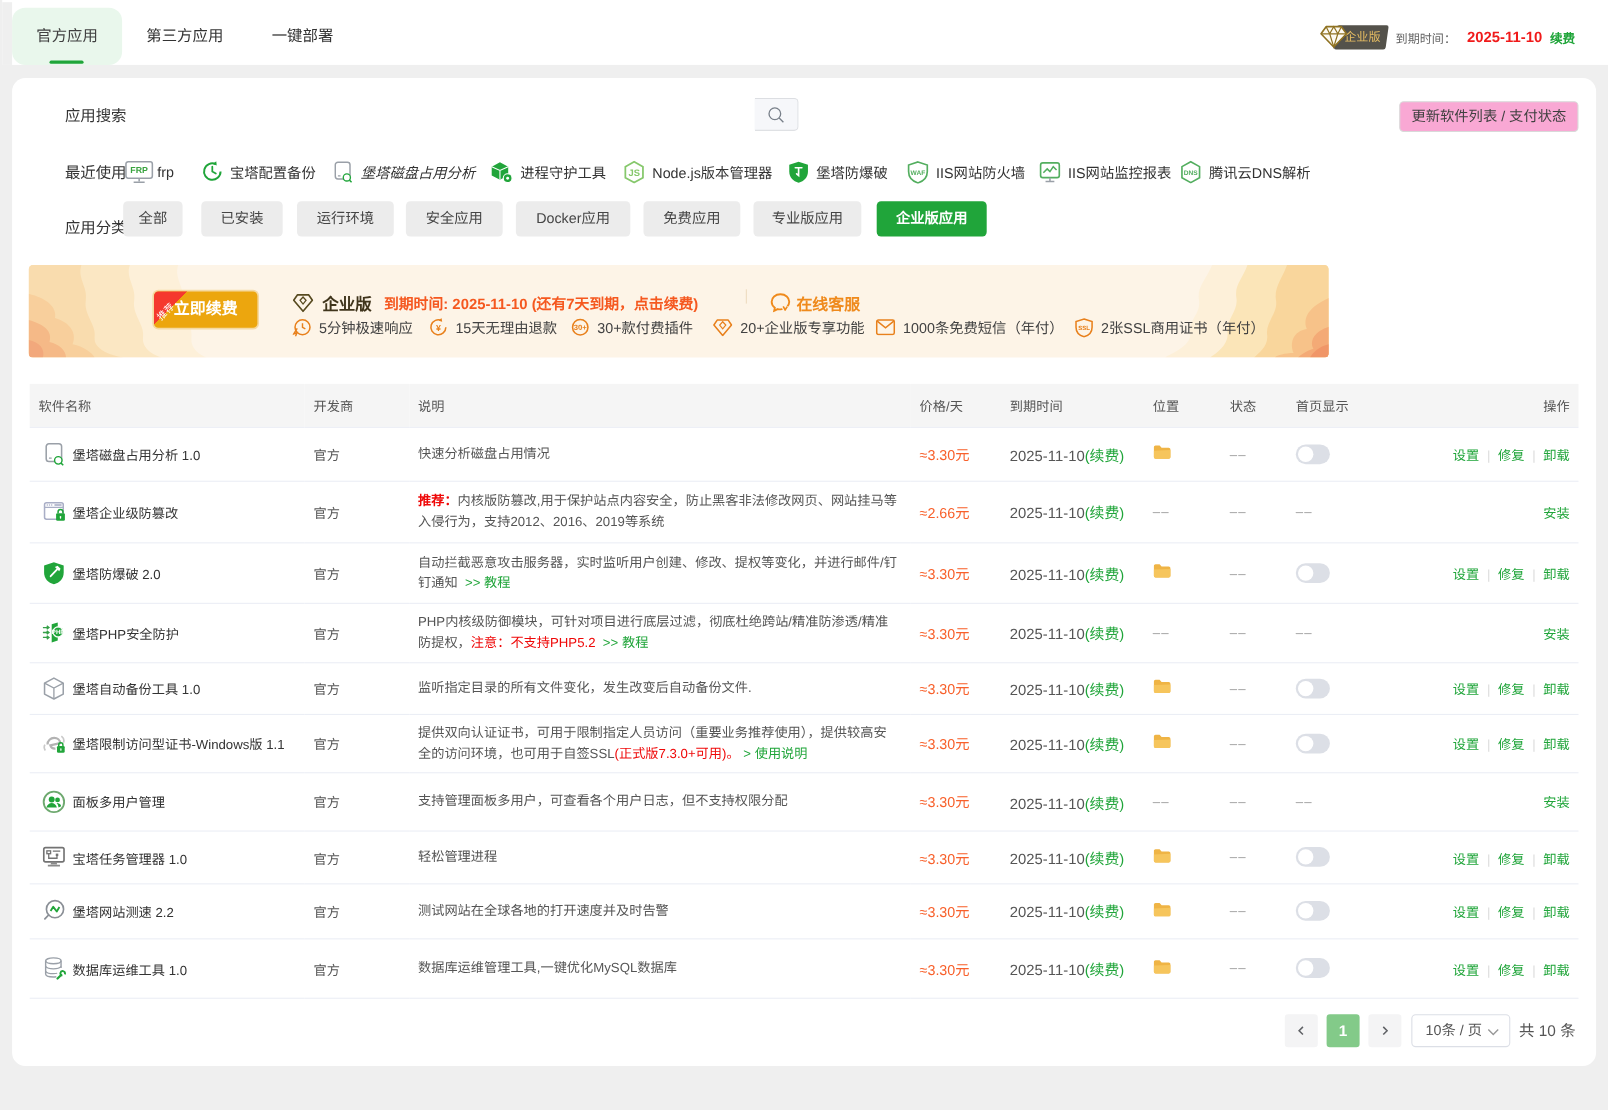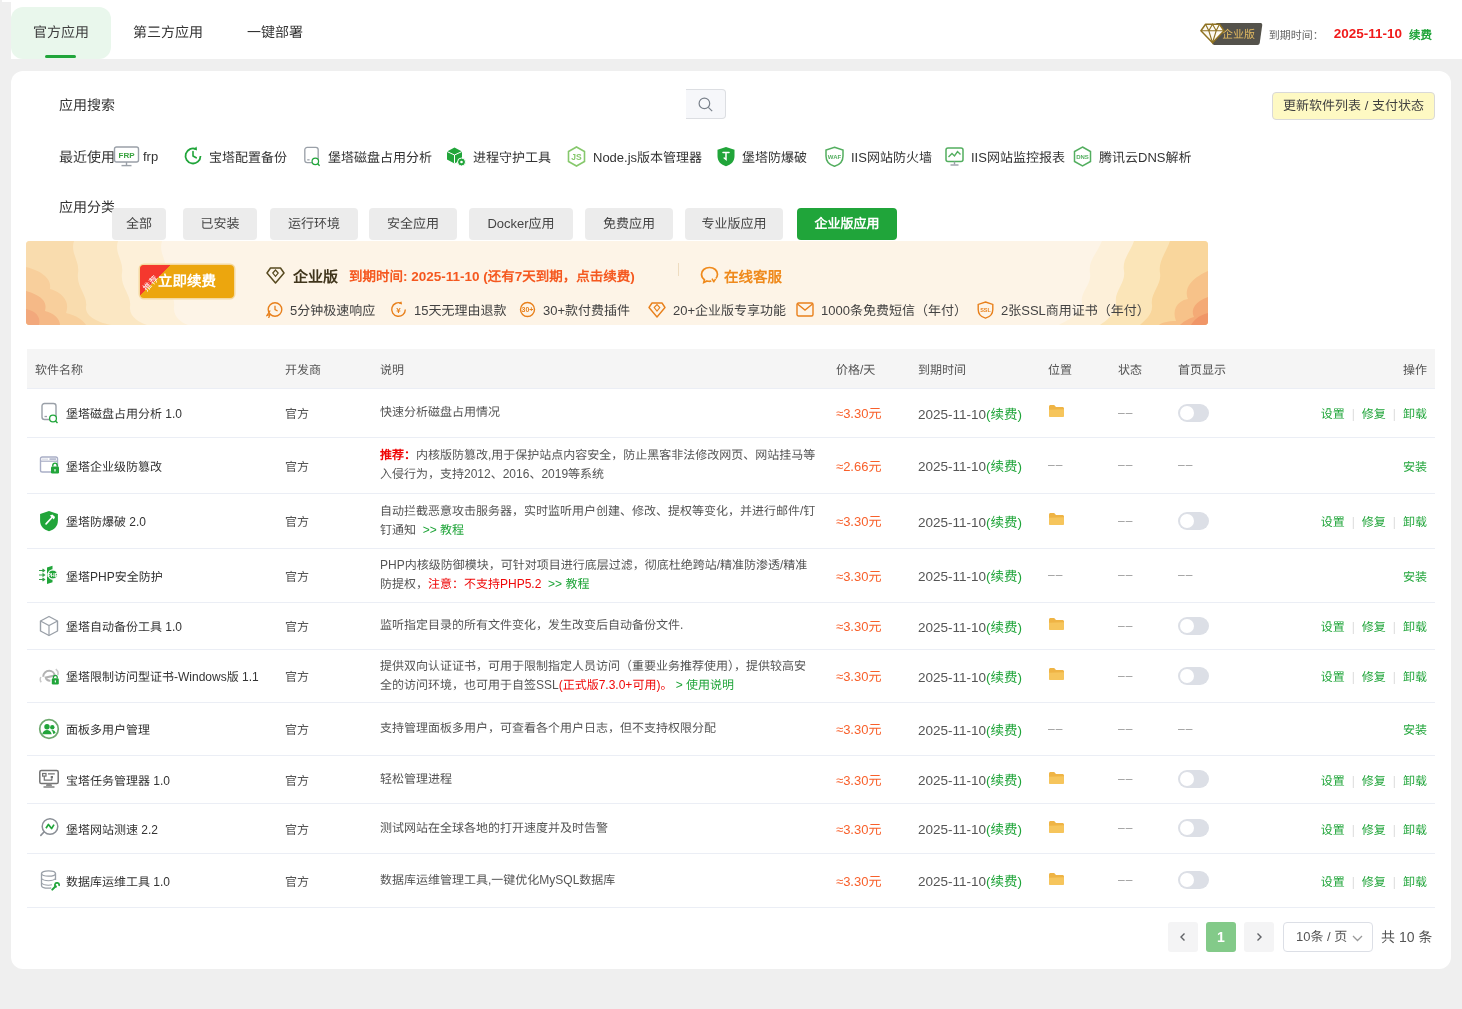--- a/index.html
+++ b/index.html
@@ -12,32 +12,32 @@
 .tab-underline { position:absolute; left:34px; top:48px; width:31px; height:3px; background:#20a53a; border-radius:2px; }
 .tab { position:absolute; top:0; height:59px; line-height:65px; font-size:14px; color:#333; }
 .vip-box { position:absolute; top:4px; height:59px; right:30px; display:flex; align-items:center; }
 .vip-badge { position:relative; height:22px; background:#54524b; color:#e5bc62; font-size:11px; line-height:22px; padding:0 6px 0 8px; transform:skewX(-8deg); border-radius:2px; margin-left:-11px; }
 .vip-badge span { display:inline-block; transform:skewX(8deg); }
 
 .card { position:absolute; left:11px; top:71px; width:1440px; height:898px; background:#fff; border-radius:12px; }
 .lbl { position:absolute; left:24px; font-size:14px; color:#333;margin-left:24px; }
 .search-input { position:absolute; left:96px; top:18px; width:580px; height:30px; border:1px solid #dcdee2; border-radius:4px 0 0 4px; line-height:28px; padding-left:15px; color:#bcc1ca; font-size:13px; background:#fff; }
 .search-btn { position:absolute; left:675px; top:18px; width:40px; height:30px; background:#f6f7fa; border:1px solid #dcdee2; border-left:none; border-radius:0 4px 4px 0; display:flex; align-items:center; justify-content:center; }
-.update-btn { position:absolute; left:1261px; top:21px; width:163px; height:28px; border:1px solid #d9d9d9; border-radius:4px; text-align:center; line-height:26px; font-size:13px; color:#404040; background:#fef9c3; }
+.update-btn { position:absolute; left:1261px; top:21px; width:163px; height:28px; border:1px solid #d9d9d9; border-radius:4px; text-align:center; line-height:26px; font-size:13px; color:#404040; background:#f9a8d4; }
 .recent-item { position:absolute; top:75px; height:20px; display:flex; align-items:center; font-size:13px; color:#333; }
 .recent-item svg, .recent-item .ric { margin-right:6px; }
-.pill { position:absolute; top:137px; height:32px; border-radius:4px; background:#ececec; color:#454545; font-size:13px; text-align:center; line-height:32px; }
+.pill { position:absolute; top:112px; height:32px; border-radius:4px; background:#ececec; color:#454545; font-size:13px; text-align:center; line-height:32px; }
 .pill.active { background:#20a53a; color:#fff; font-weight:bold; }
 
 .banner { position:absolute; left:15px; top:170px; width:1182px; height:84px; background:#fdf4e7; border-radius:4px; overflow:hidden; }
 .renew-btn { position:absolute; left:114px; top:24px; width:94px; height:33px; background:#eca60e; border-radius:4px; color:#fff; font-size:14.5px; font-weight:bold; text-align:center; line-height:33px; box-shadow:0 0 0 1.5px #f5d9a2; }
 .ribbon { position:absolute; left:0; top:0; width:30px; height:30px; background:linear-gradient(135deg,#f5382e 50%,transparent 50.5%); border-radius:4px 0 0 0; font-weight:normal; }
 .ribbon span { position:absolute; left:-4px; top:2px; width:30px; text-align:center; transform:rotate(-45deg); font-size:8.5px; color:#fff; letter-spacing:0.5px; }
 .bl1 { position:absolute; top:24px; height:20px; display:flex; align-items:center; }
-.bl2 { position:absolute; top:60px; height:17px; display:flex; align-items:center; font-size:13px; color:#424242; }
+.bl2 { position:absolute; top:48px; height:17px; display:flex; align-items:center; font-size:13px; color:#424242; }
 .bl2 svg { margin-right:7px; }
 
 .apptable { position:absolute; left:16px; top:278px; width:1408px; border-collapse:collapse; table-layout:fixed; }
 .apptable th { background:#f5f5f5; height:39px; font-weight:normal; font-size:12px; color:#555; text-align:left; padding:0 8px; border-bottom:1px solid #ebeef5; }
 .apptable td { font-size:12px; color:#555; padding:0 8px 0 8px; border-bottom:1px solid #ebeef5; vertical-align:middle; }
 .name-cell { display:flex; align-items:center; color:#333; }
 .name-cell svg { margin-left:3px; margin-right:6px; flex:none; }
 .desc { line-height:19px; }
 .red { color:#ef0808; }
 .redb { color:#ef0808; font-weight:bold; }
@@ -97,21 +97,21 @@
     <span>frp</span>
   </div>
   <div class="recent-item" style="left:172px;">
     <svg width="20" height="20" viewBox="0 0 20 20">
         <path d="M17.5 10 A7.5 7.5 0 1 1 13.2 3.2" fill="none" stroke="#20a53a" stroke-width="1.8"></path>
         <path d="M13.6 0.6 L14 4.4 L10.4 3.2 Z" fill="#20a53a"></path>
         <path d="M10 5.5 L10 10 L13.2 11.8" fill="none" stroke="#20a53a" stroke-width="1.6" stroke-linecap="round"></path>
       </svg>
     <span>宝塔配置备份</span>
   </div>
-  <div class="recent-item" style="left:290px;">
+  <div class="recent-item" style="left:290px;font-style:italic;">
     <svg width="21" height="21" viewBox="0 0 22 22">
         <rect x="4" y="1.5" width="14" height="16" rx="2.5" fill="none" stroke="#9aa0a8" stroke-width="1.4"></rect>
         <line x1="6.5" y1="14.5" x2="9" y2="14.5" stroke="#9aa0a8" stroke-width="1.3"></line>
         <circle cx="15" cy="16" r="3.4" fill="#fff" stroke="#20a53a" stroke-width="1.3"></circle>
         <line x1="17.5" y1="18.6" x2="19.5" y2="20.6" stroke="#20a53a" stroke-width="1.4"></line>
       </svg>
     <span>堡塔磁盘占用分析</span>
   </div>
   <div class="recent-item" style="left:434px;">
     <svg width="22" height="21" viewBox="0 0 22 21">

